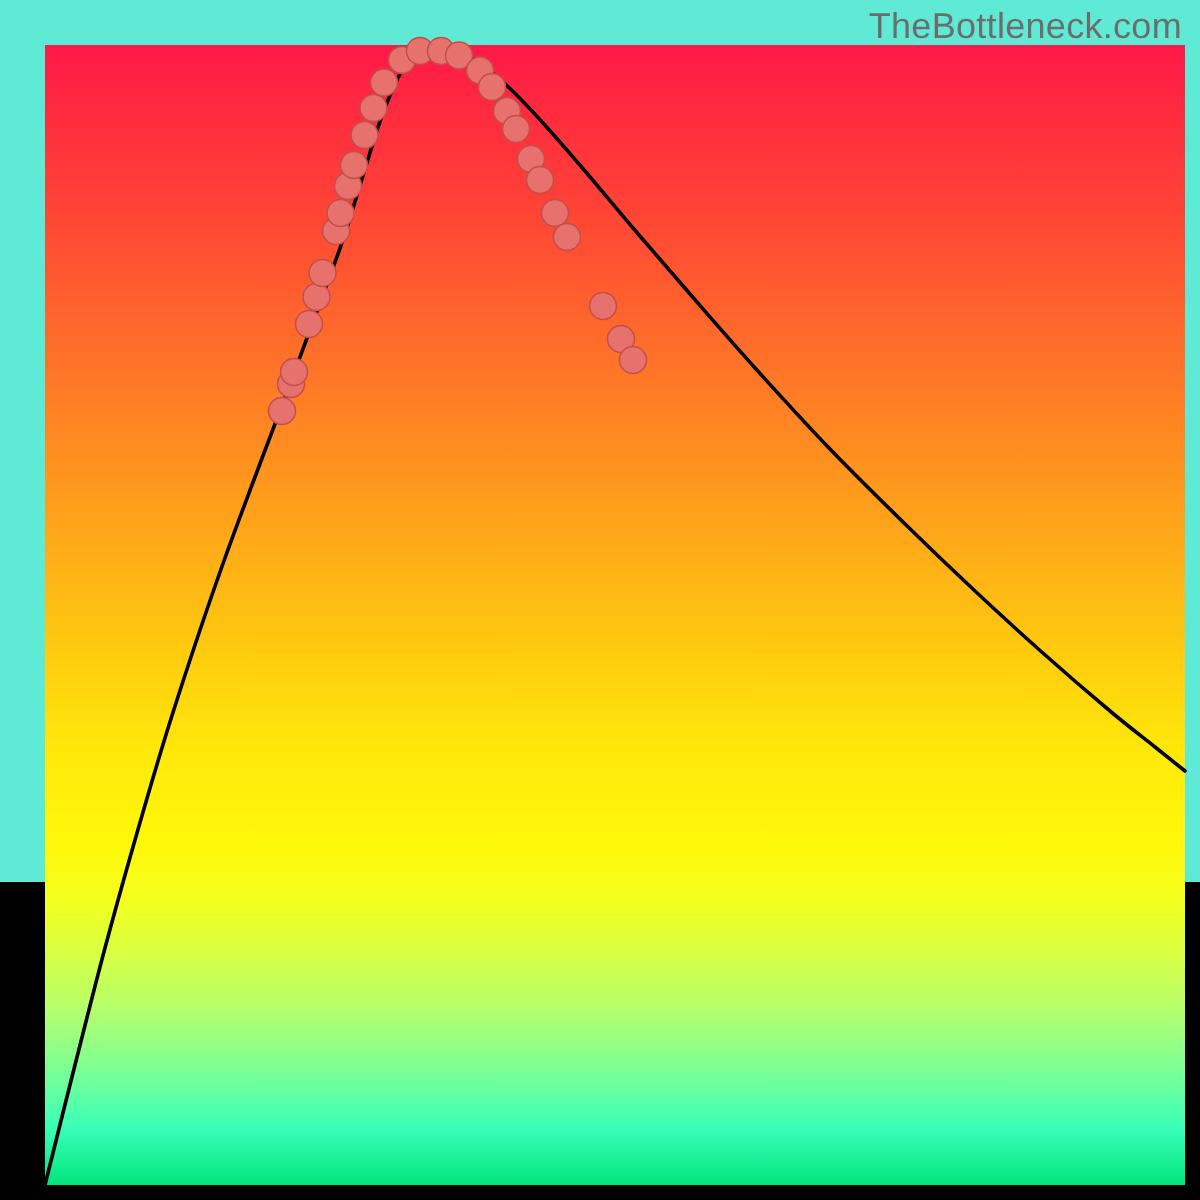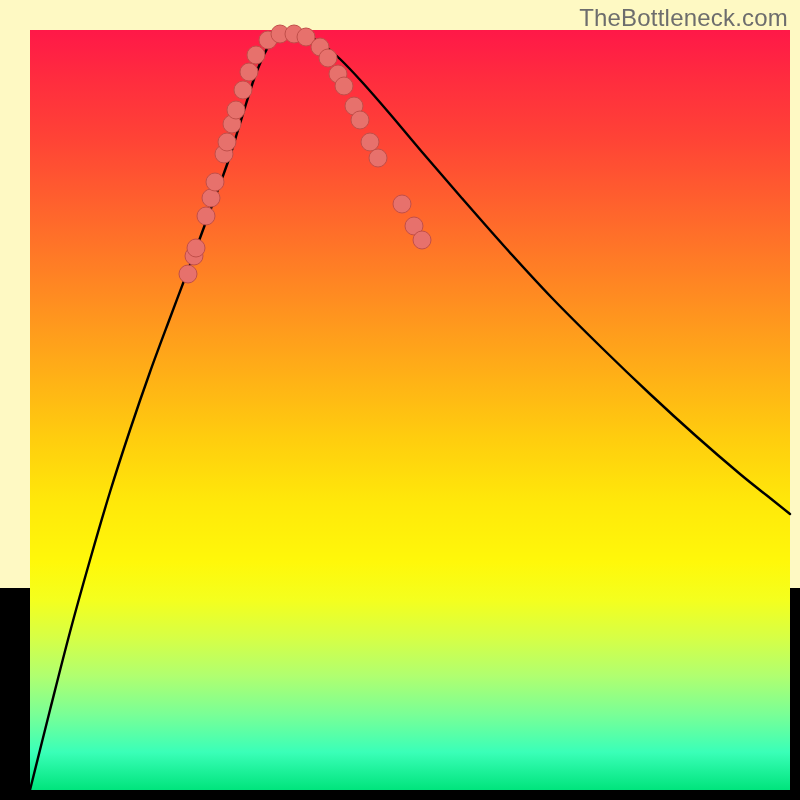--- a/index.html
+++ b/index.html
@@ -8,21 +8,21 @@
     width: 800px;
     height: 800px;
     overflow: hidden;
     background: #000;
     font-family: Arial, Helvetica, sans-serif;
   }
   .frame {
     position: relative;
     width: 800px;
     height: 588px;
-    background: #fef9c3;
+    background: #5eead4;
   }
   .plot-area {
     position: absolute;
     left: 30px;
     top: 30px;
     width: 760px;
     height: 760px;
     background: linear-gradient(
       to bottom,
       #ff1848 0%,

